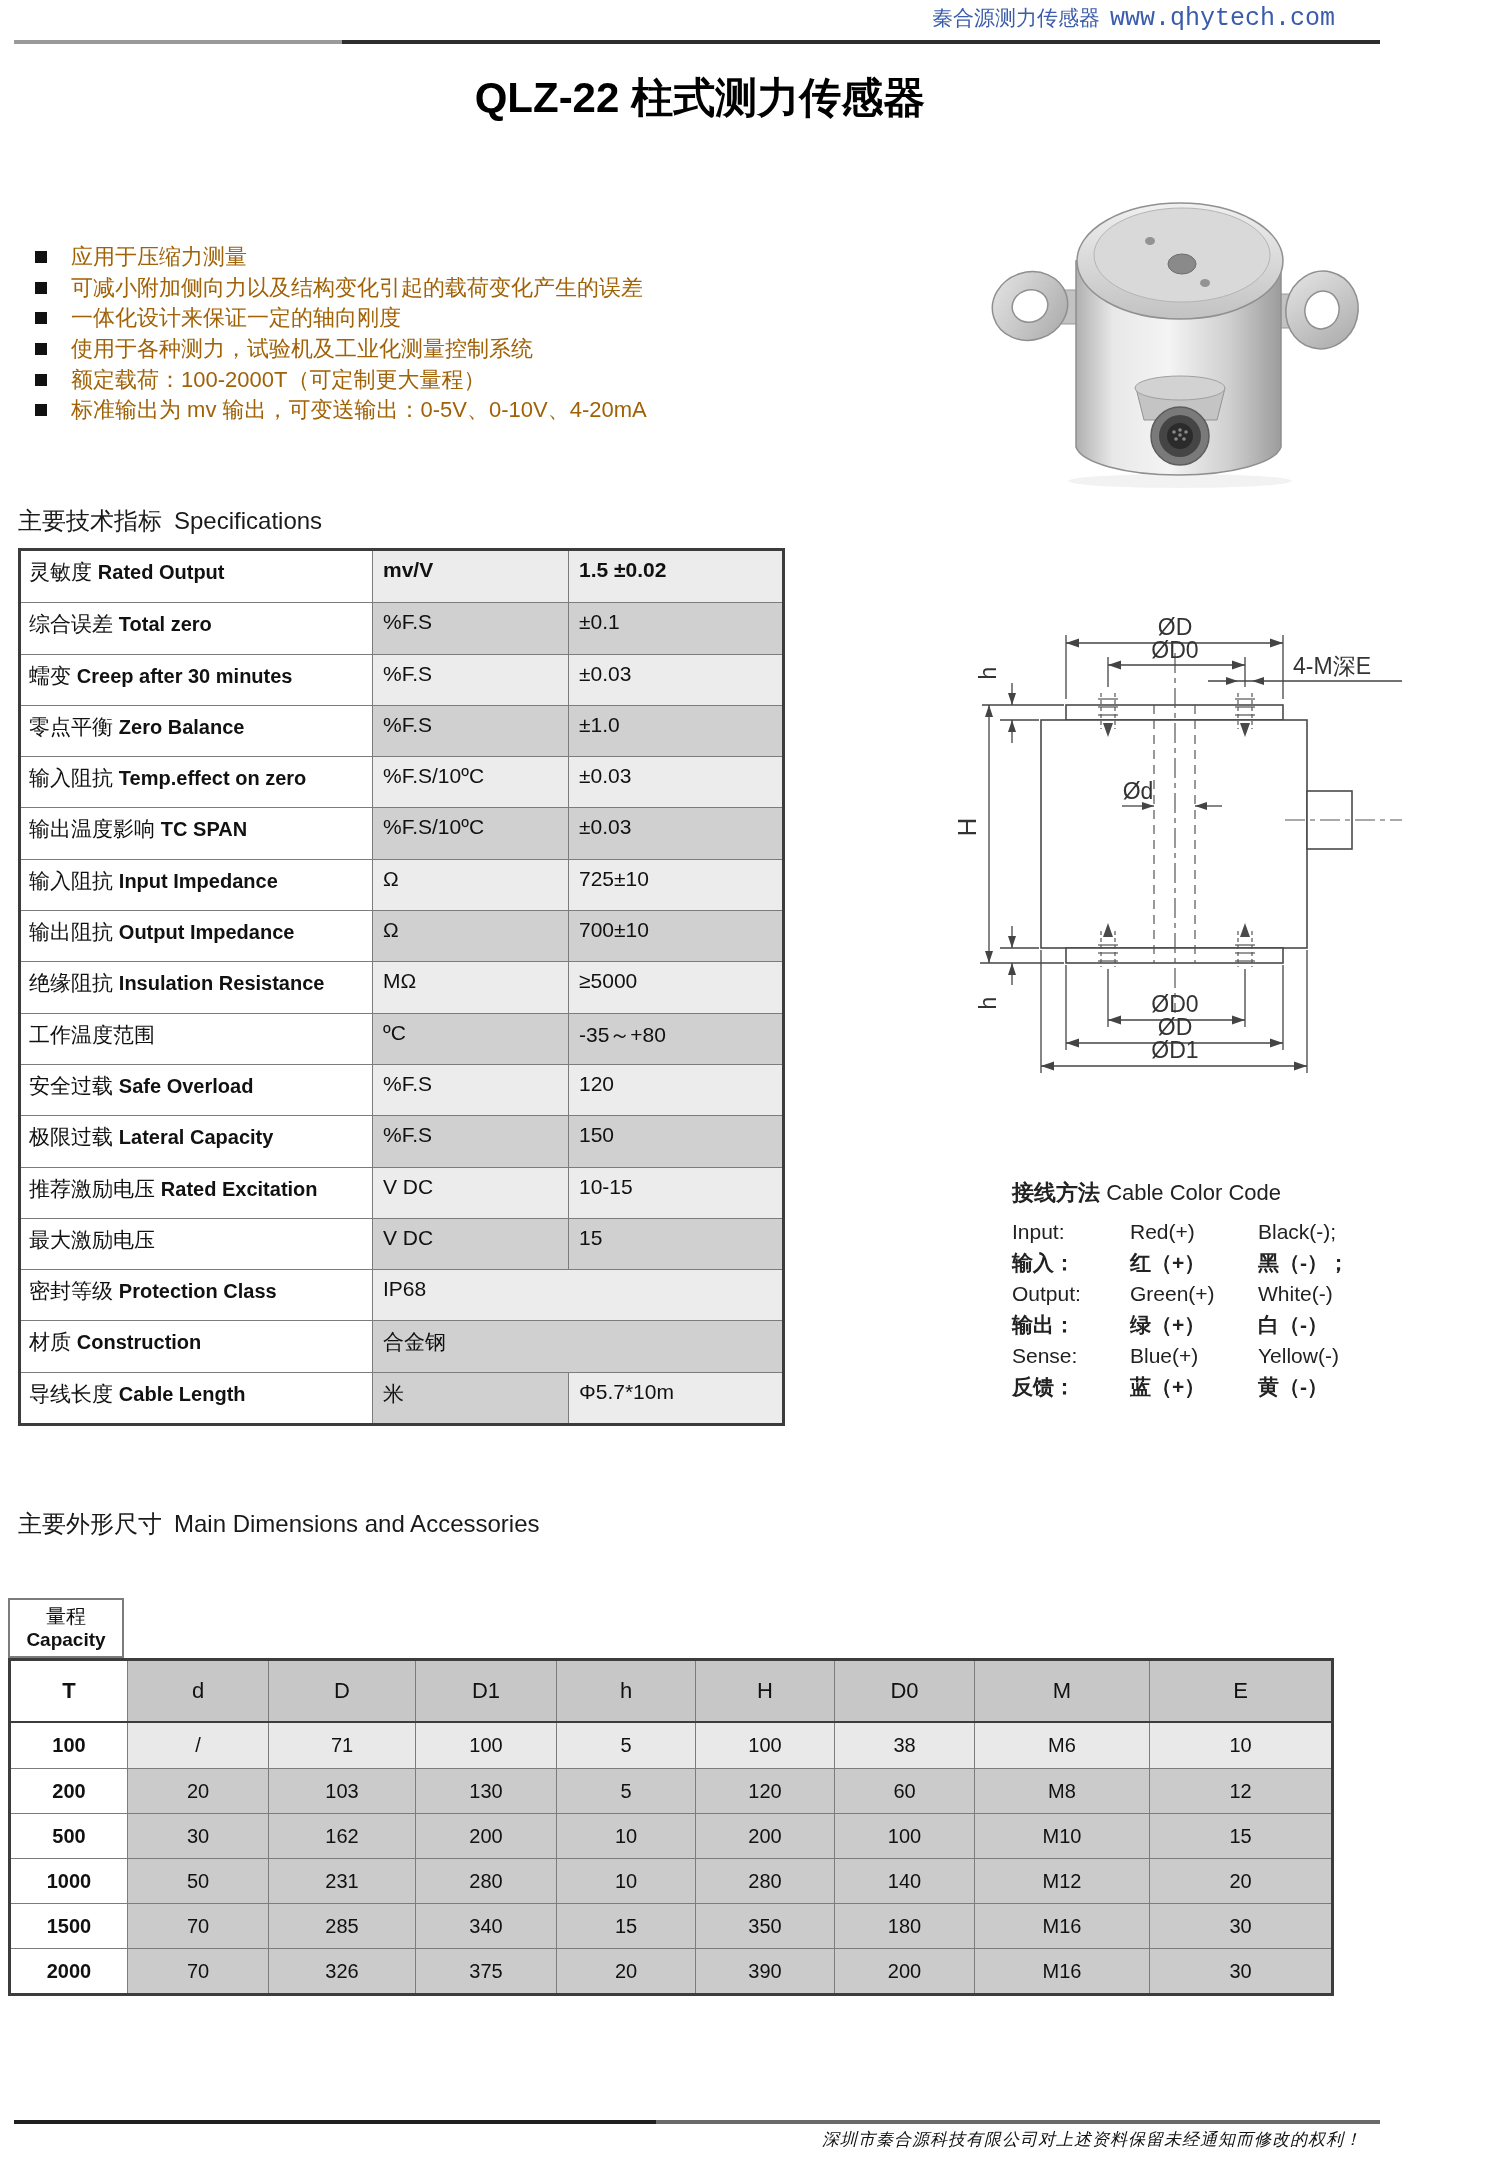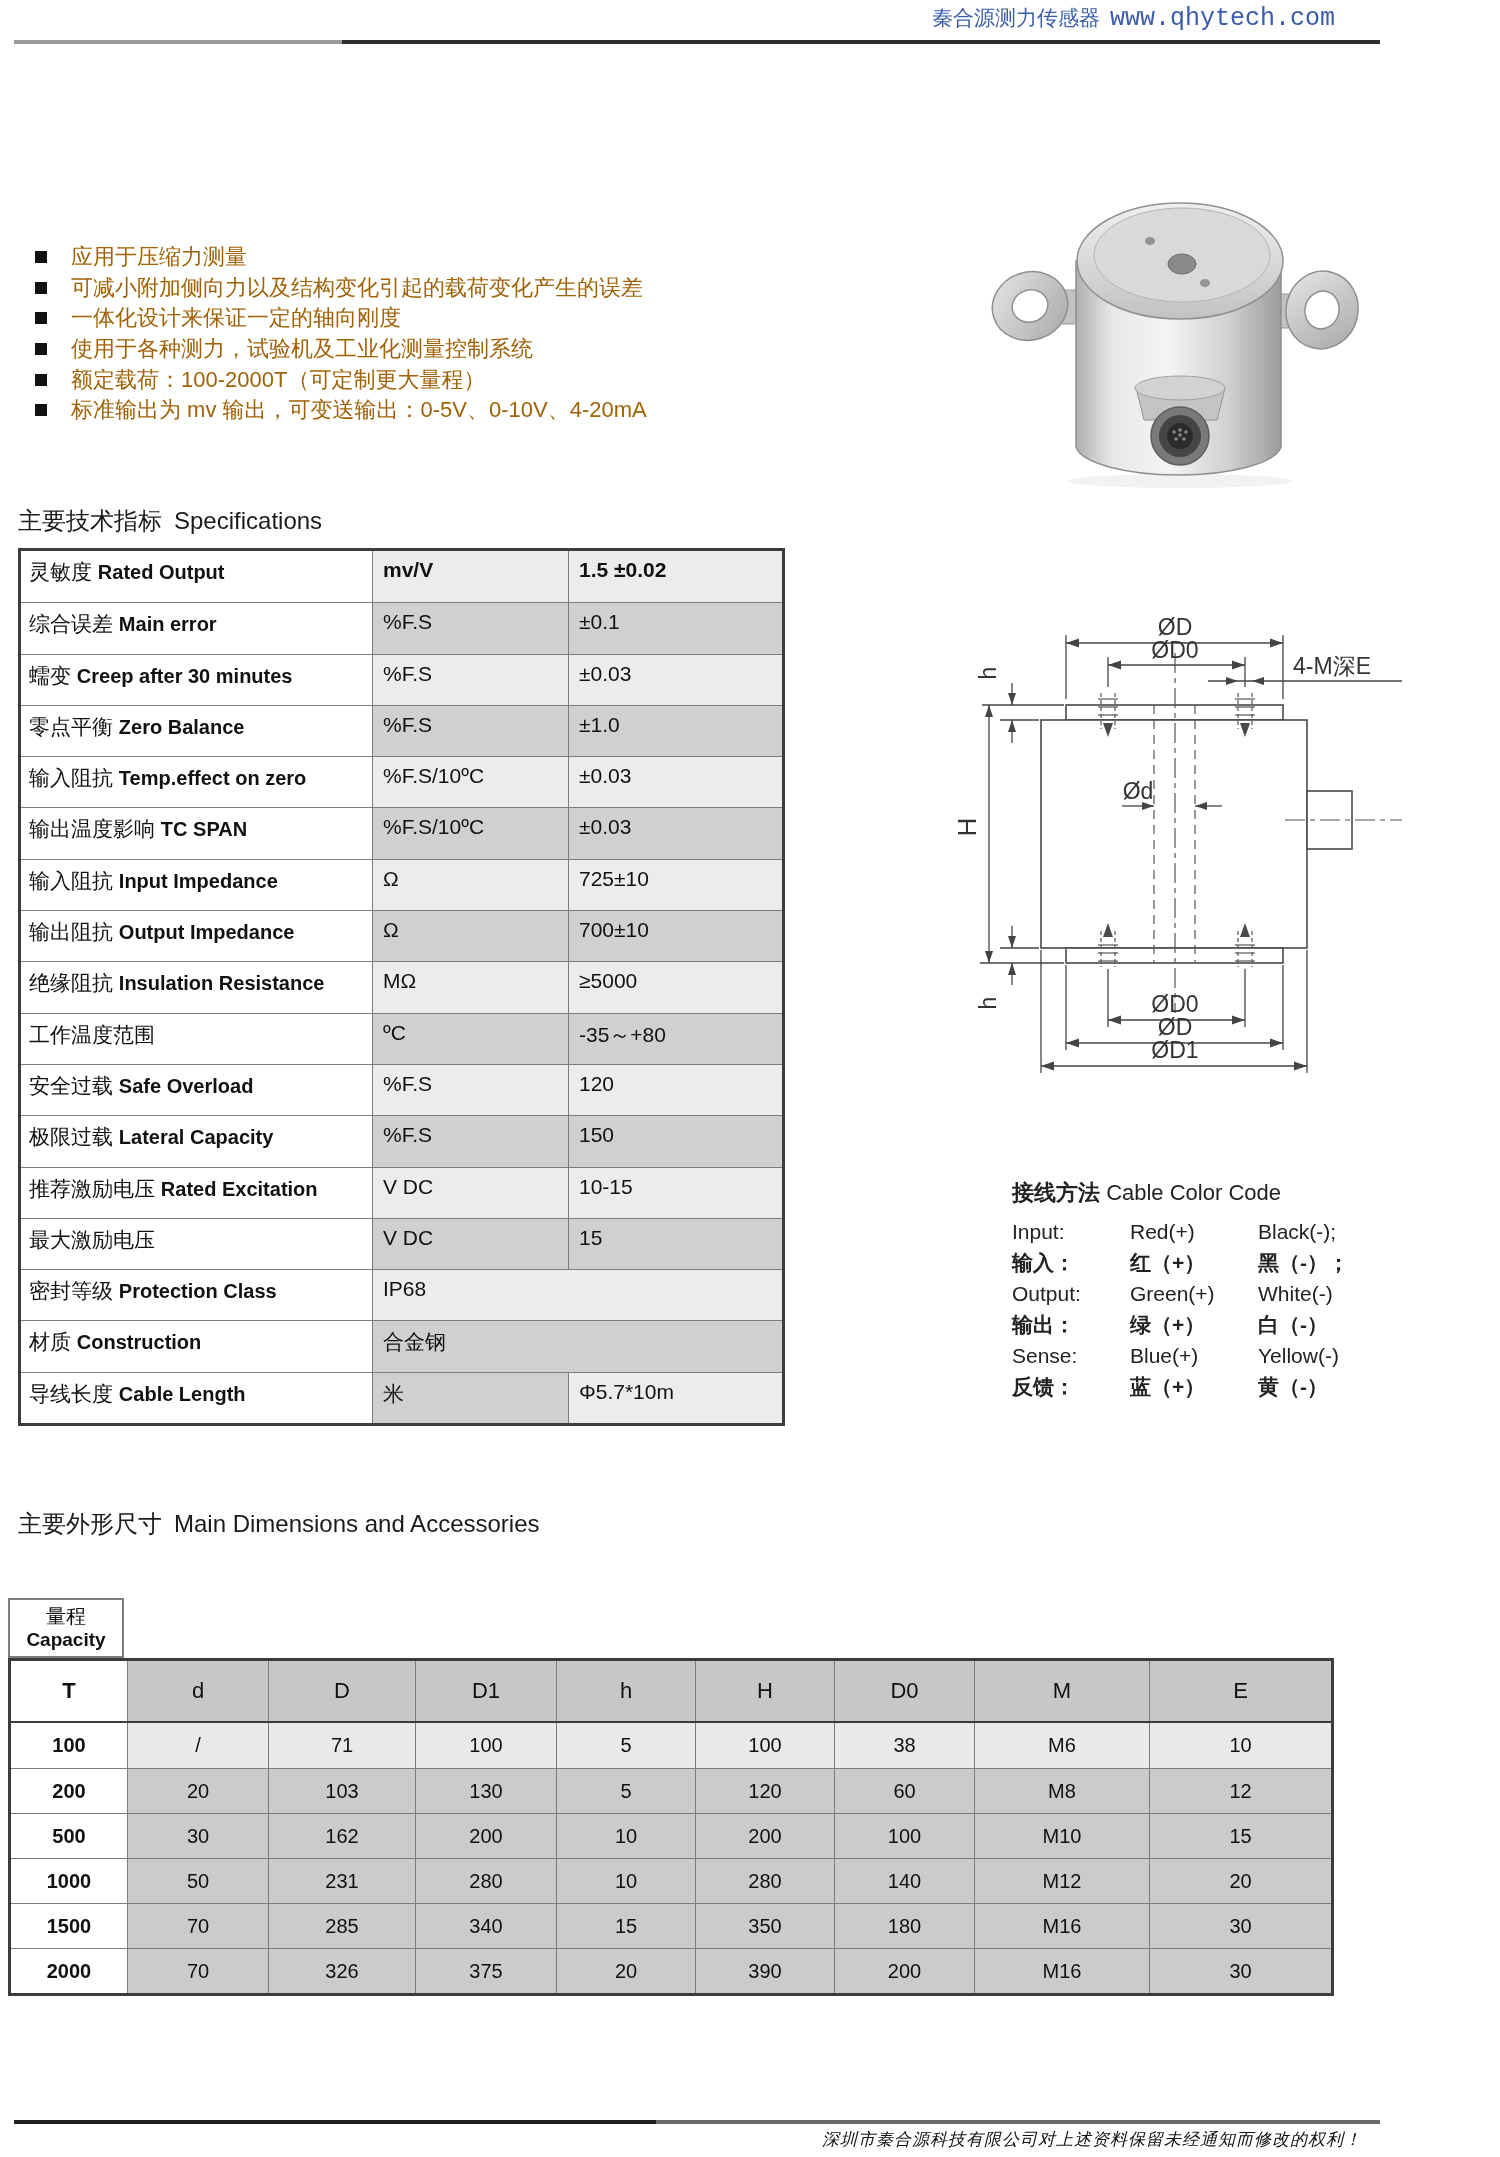--- a/index.html
+++ b/index.html
@@ -97,20 +97,23 @@
 <body>
 
 <div class="page">
 
   <div class="brand">
     <span class="cjk">秦合源测力传感器</span>
     <span class="url">www.qhytech.com</span>
   </div>
   <div class="rule-top"></div>
 
+  <div class="title">
+    <span class="model">QLZ-22</span><span class="name">柱式测力传感器</span>
+  </div>
 
   <div class="features">
 
       <div class="feature">应用于压缩力测量</div>
 
       <div class="feature">可减小附加侧向力以及结构变化引起的载荷变化产生的误差</div>
 
       <div class="feature">一体化设计来保证一定的轴向刚度</div>
 
       <div class="feature">使用于各种测力，试验机及工业化测量控制系统</div>
@@ -182,21 +185,21 @@
           <span class="zh-label">灵敏度</span>
           <span class="en-label">Rated Output</span>
         </div>
         <div class="sc sc2">mv/V</div>
         <div class="sc sc3">1.5 ±0.02</div>
       </div>
 
       <div class="spec-row dark">
         <div class="sc sc1">
           <span class="zh-label">综合误差</span>
-          <span class="en-label">Main error</span>
+          <span class="en-label">Total zero</span>
         </div>
         <div class="sc sc2">%F.S</div>
         <div class="sc sc3">±0.1</div>
       </div>
 
       <div class="spec-row light">
         <div class="sc sc1">
           <span class="zh-label">蠕变</span>
           <span class="en-label">Creep after 30 minutes</span>
         </div>

